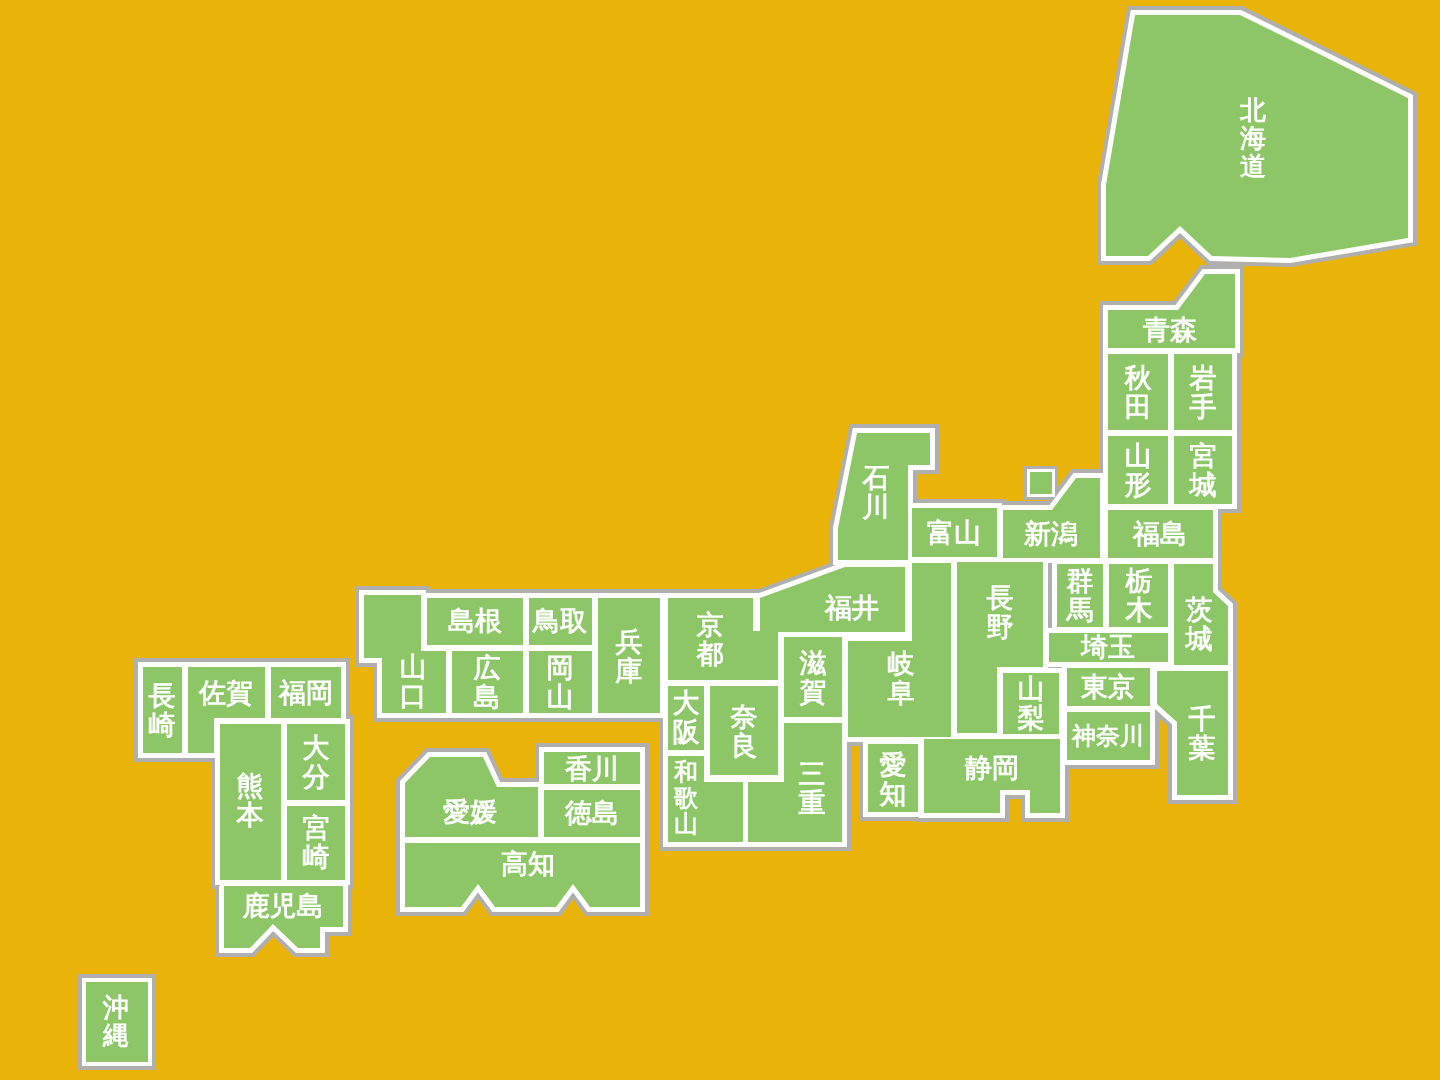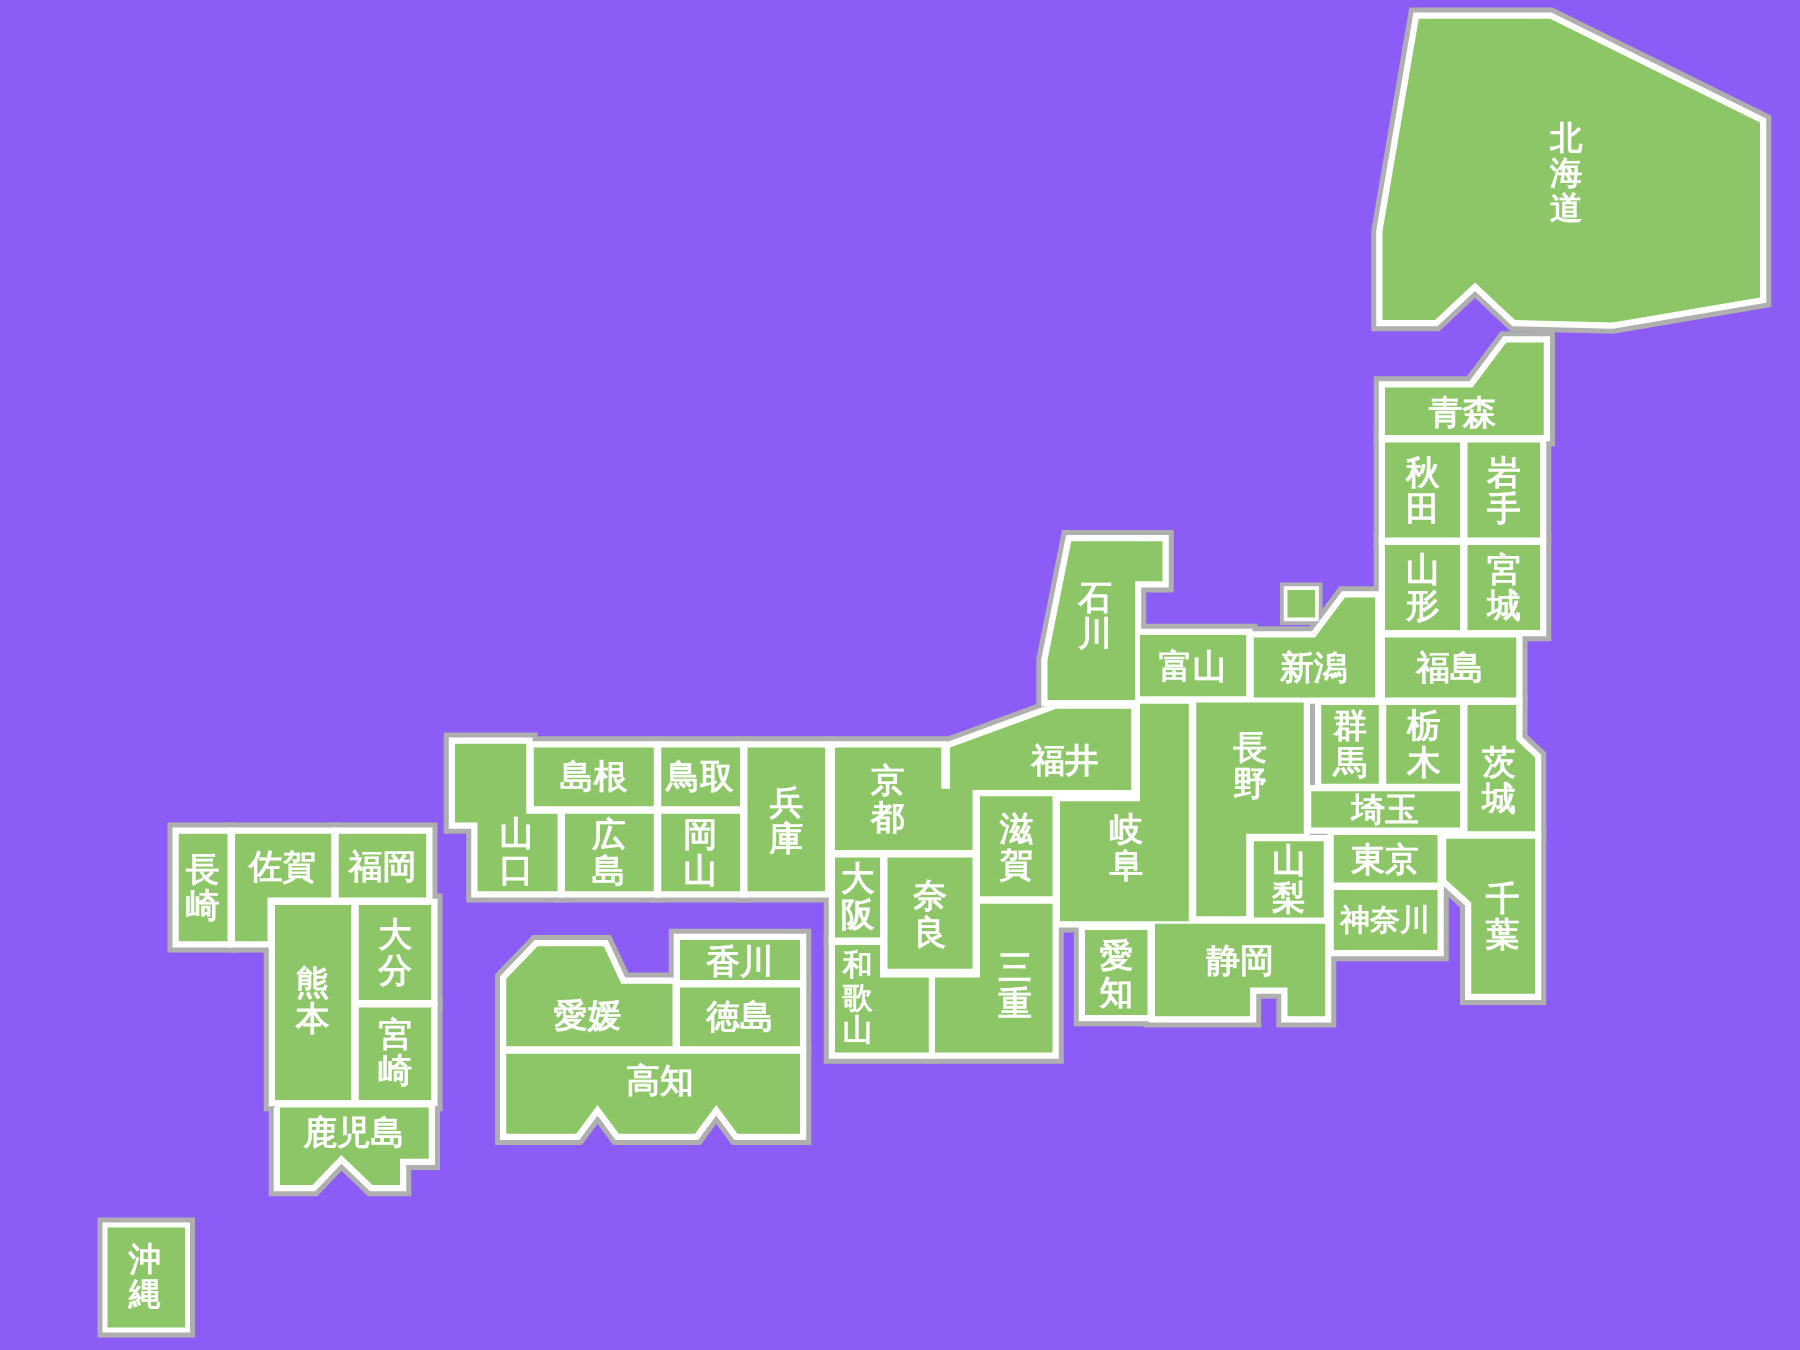--- a/index.html
+++ b/index.html
@@ -1,16 +1,16 @@
 <!DOCTYPE html>
 <html><head>
 <meta charset="utf-8">
 <style>
   html,body{margin:0;padding:0;background:#ffffff;}
-  .stage{position:relative;width:1440px;height:1080px;background:#8b5cf6;overflow:hidden;}
+  .stage{position:relative;width:1440px;height:1080px;background:#eab308;overflow:hidden;}
   svg{display:block;}
   text{font-family:"DejaVu Sans","Liberation Sans",sans-serif;font-weight:bold;}
 </style>
 </head>
 <body>
 
 <div class="stage">
   <svg id="map" xmlns="http://www.w3.org/2000/svg" width="1440" height="1080" viewBox="0 0 1440 1080">
     <g id="layer-coast-outline">
         <path d="M1135 15 L 1240 15 L 1408 98 L 1408 238 L 1290 258 L 1212 256 L 1180 226 L 1148 256 L 1106 256 L 1106 185 Z" fill="#AFAFAF" stroke="#AFAFAF" stroke-width="18" stroke-linejoin="miter"></path>

